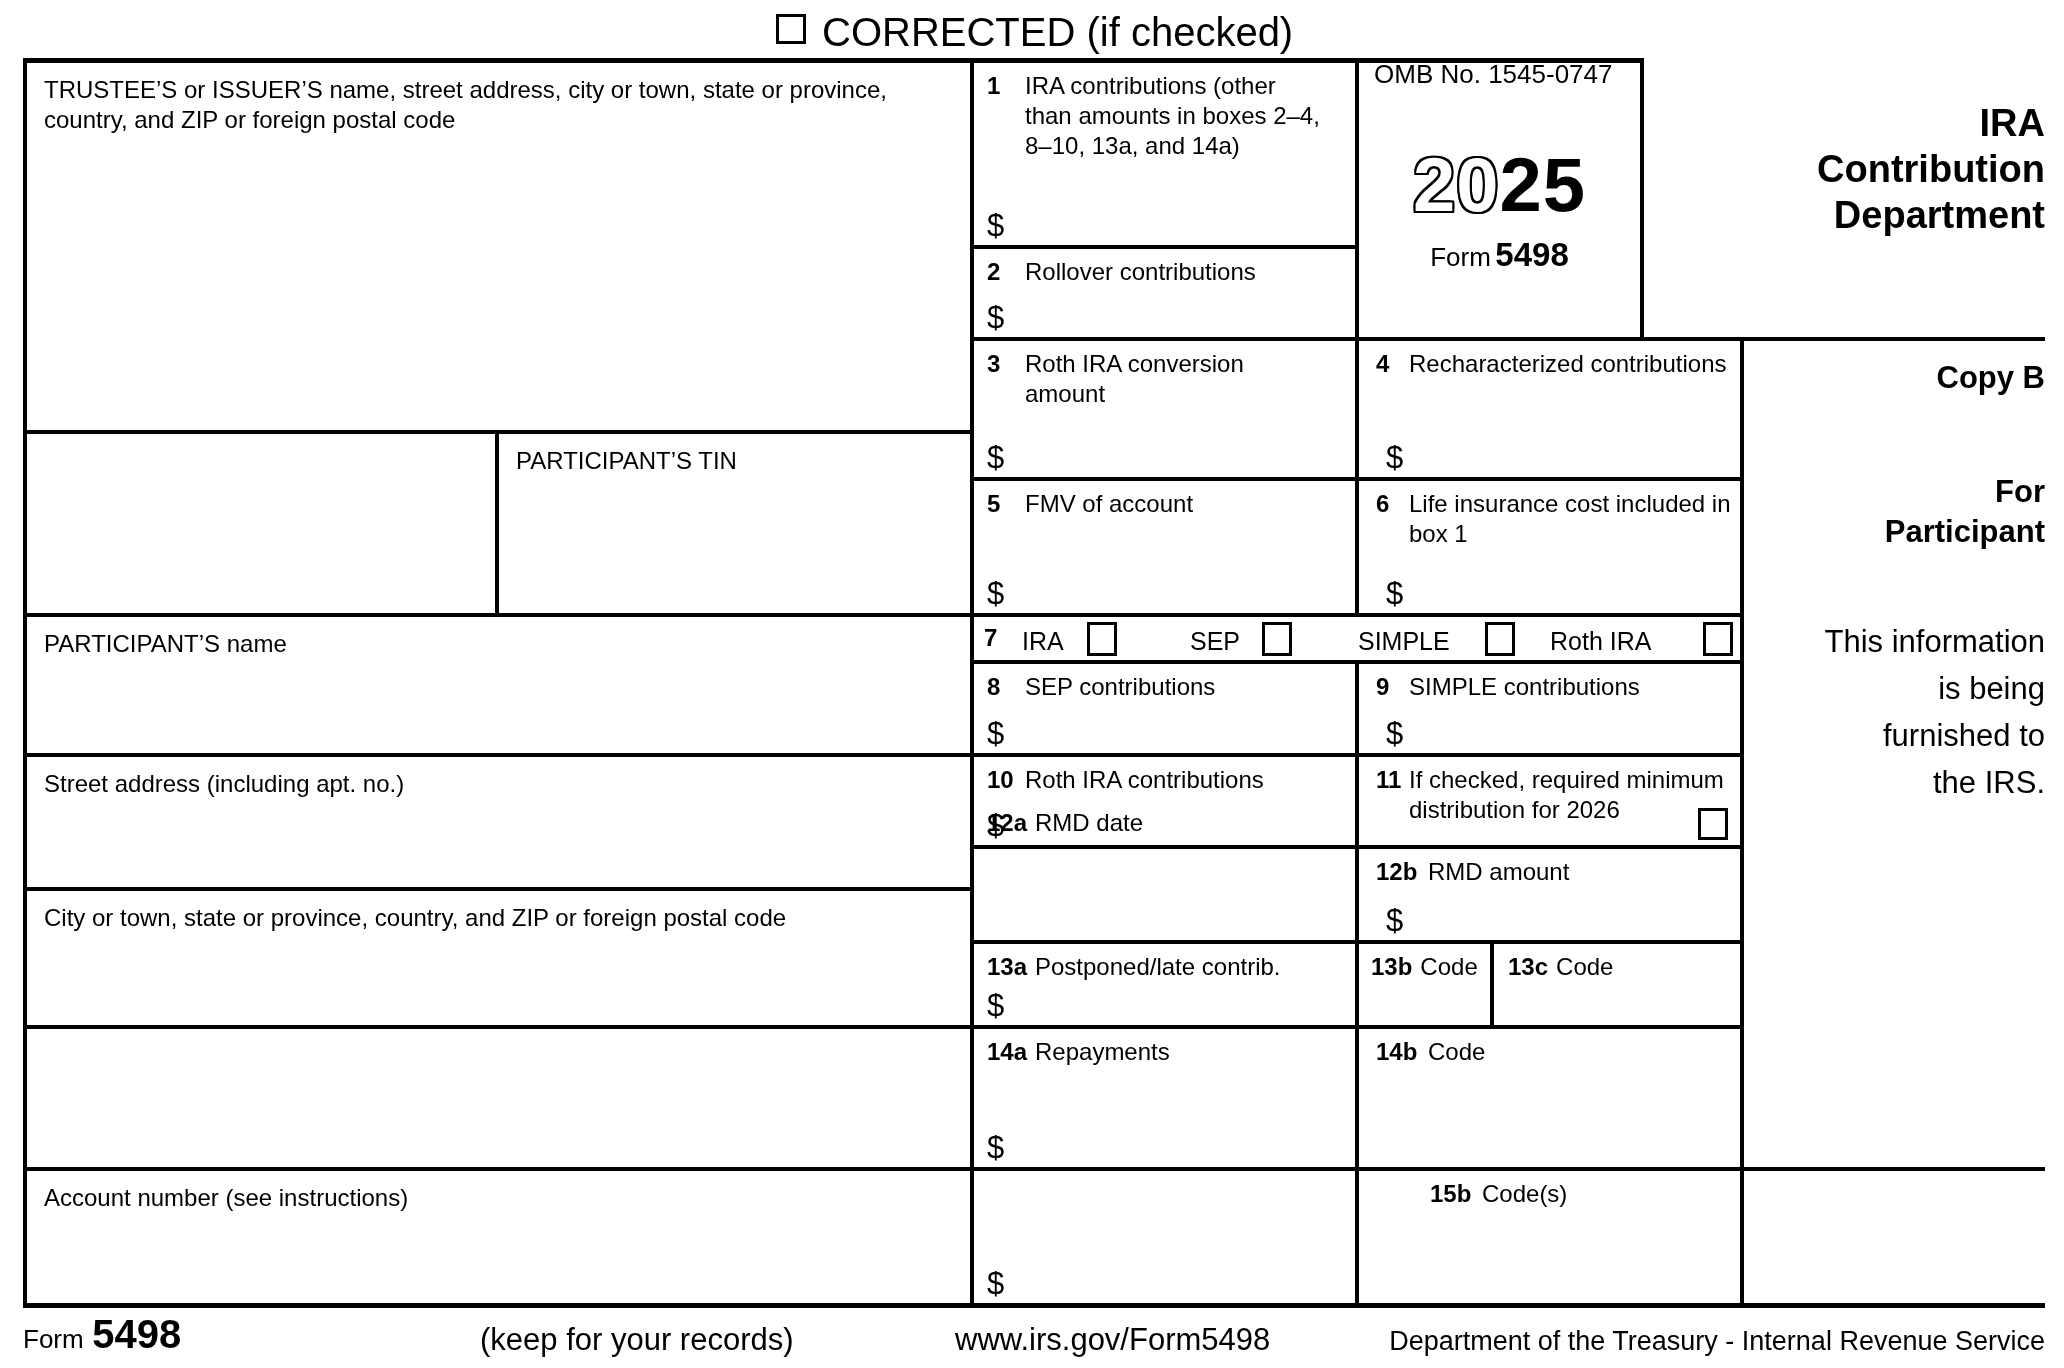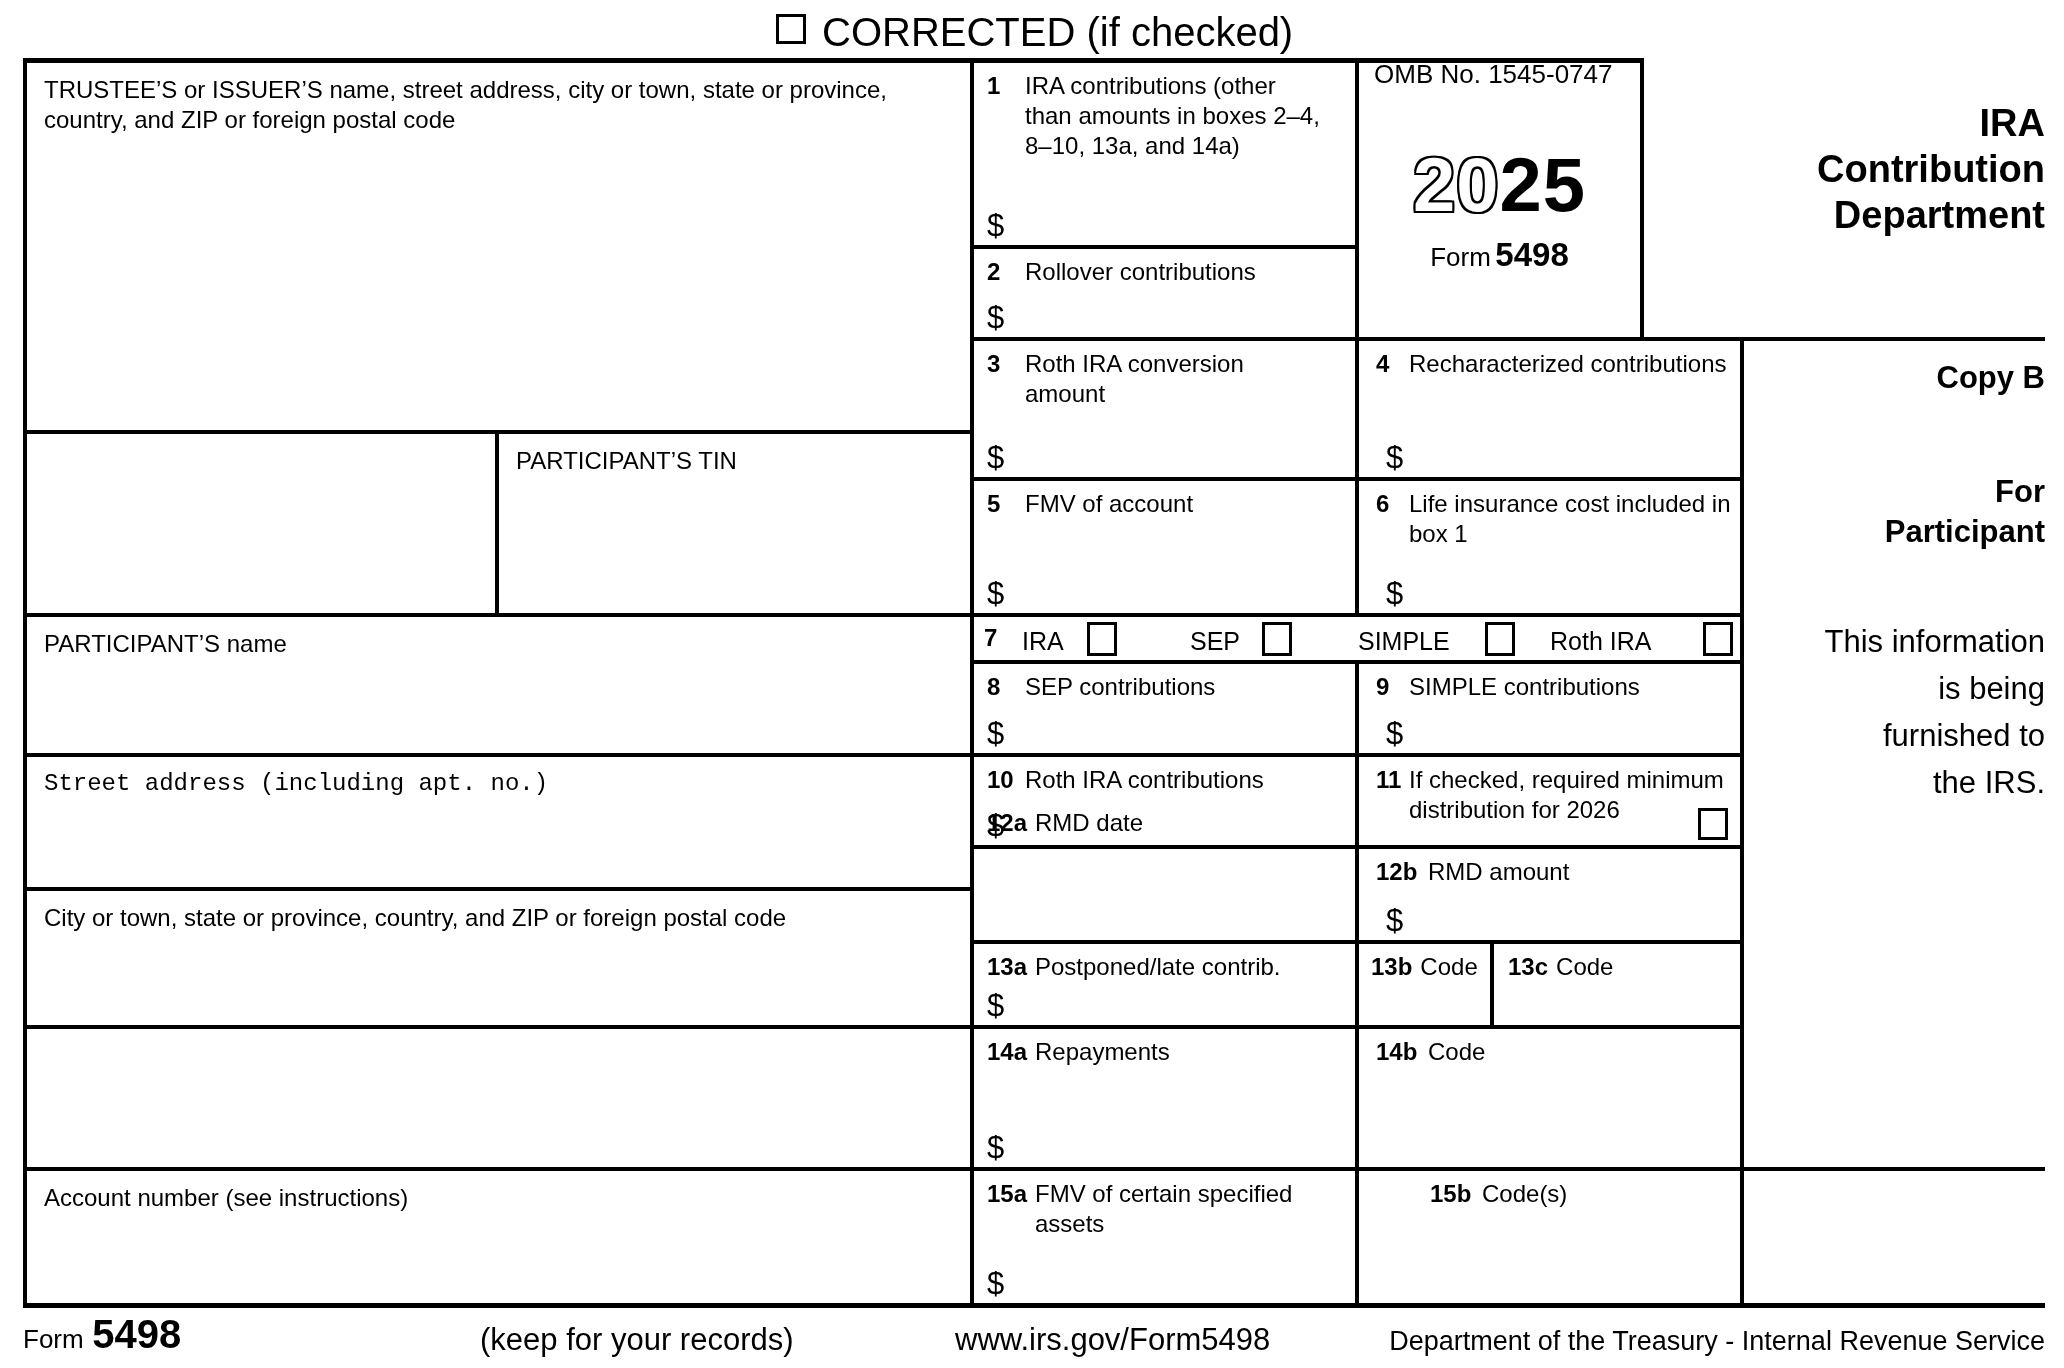--- a/index.html
+++ b/index.html
@@ -68,21 +68,21 @@
 
   <div class="cell pad" style="left:27px;top:63px;width:943px;height:367px;">
     <div class="lab" style="max-width:880px;">TRUSTEE’S or ISSUER’S name, street address, city or town, state or province, country, and ZIP or foreign postal code</div>
   </div>
   <div class="cell pad" style="left:499px;top:434px;width:471px;height:179px;">
     <div class="lab">PARTICIPANT’S TIN</div>
   </div>
   <div class="cell pad" style="left:27px;top:617px;width:943px;height:136px;">
     <div class="lab">PARTICIPANT’S name</div>
   </div>
-  <div class="cell pad" style="left:27px;top:757px;width:943px;height:130px;font-family:Liberation Mono, monospace;">
+  <div class="cell pad" style="left:27px;top:757px;width:943px;height:130px;">
     <div class="lab">Street address (including apt. no.)</div>
   </div>
   <div class="cell pad" style="left:27px;top:891px;width:943px;height:134px;">
     <div class="lab">City or town, state or province, country, and ZIP or foreign postal code</div>
   </div>
   <div class="cell" style="left:27px;top:1029px;width:943px;height:138px;"></div>
   <div class="cell pad" style="left:27px;top:1171px;width:943px;height:132px;">
     <div class="lab">Account number (see instructions)</div>
   </div>
 
@@ -236,24 +236,20 @@
   </div>
 
   <div class="cell colB" style="left:1359px;top:1029px;width:381px;height:138px;">
     <div class="brow">
       <span class="bnum" style="min-width:52px;">14b</span>
       <span class="blab">Code</span>
     </div>
   </div>
 
   <div class="cell colA" style="left:970px;top:1171px;width:385px;height:132px;">
-    <div class="brow">
-      <span class="bnum" style="min-width:48px;">15a</span>
-      <span class="blab">FMV of certain specified assets</span>
-    </div>
     <span class="dollar">$</span>
   </div>
 
   <div class="cell colB" style="left:1413px;top:1171px;width:381px;height:132px;">
     <div class="brow">
       <span class="bnum" style="min-width:52px;">15b</span>
       <span class="blab">Code(s)</span>
     </div>
   </div>
 

